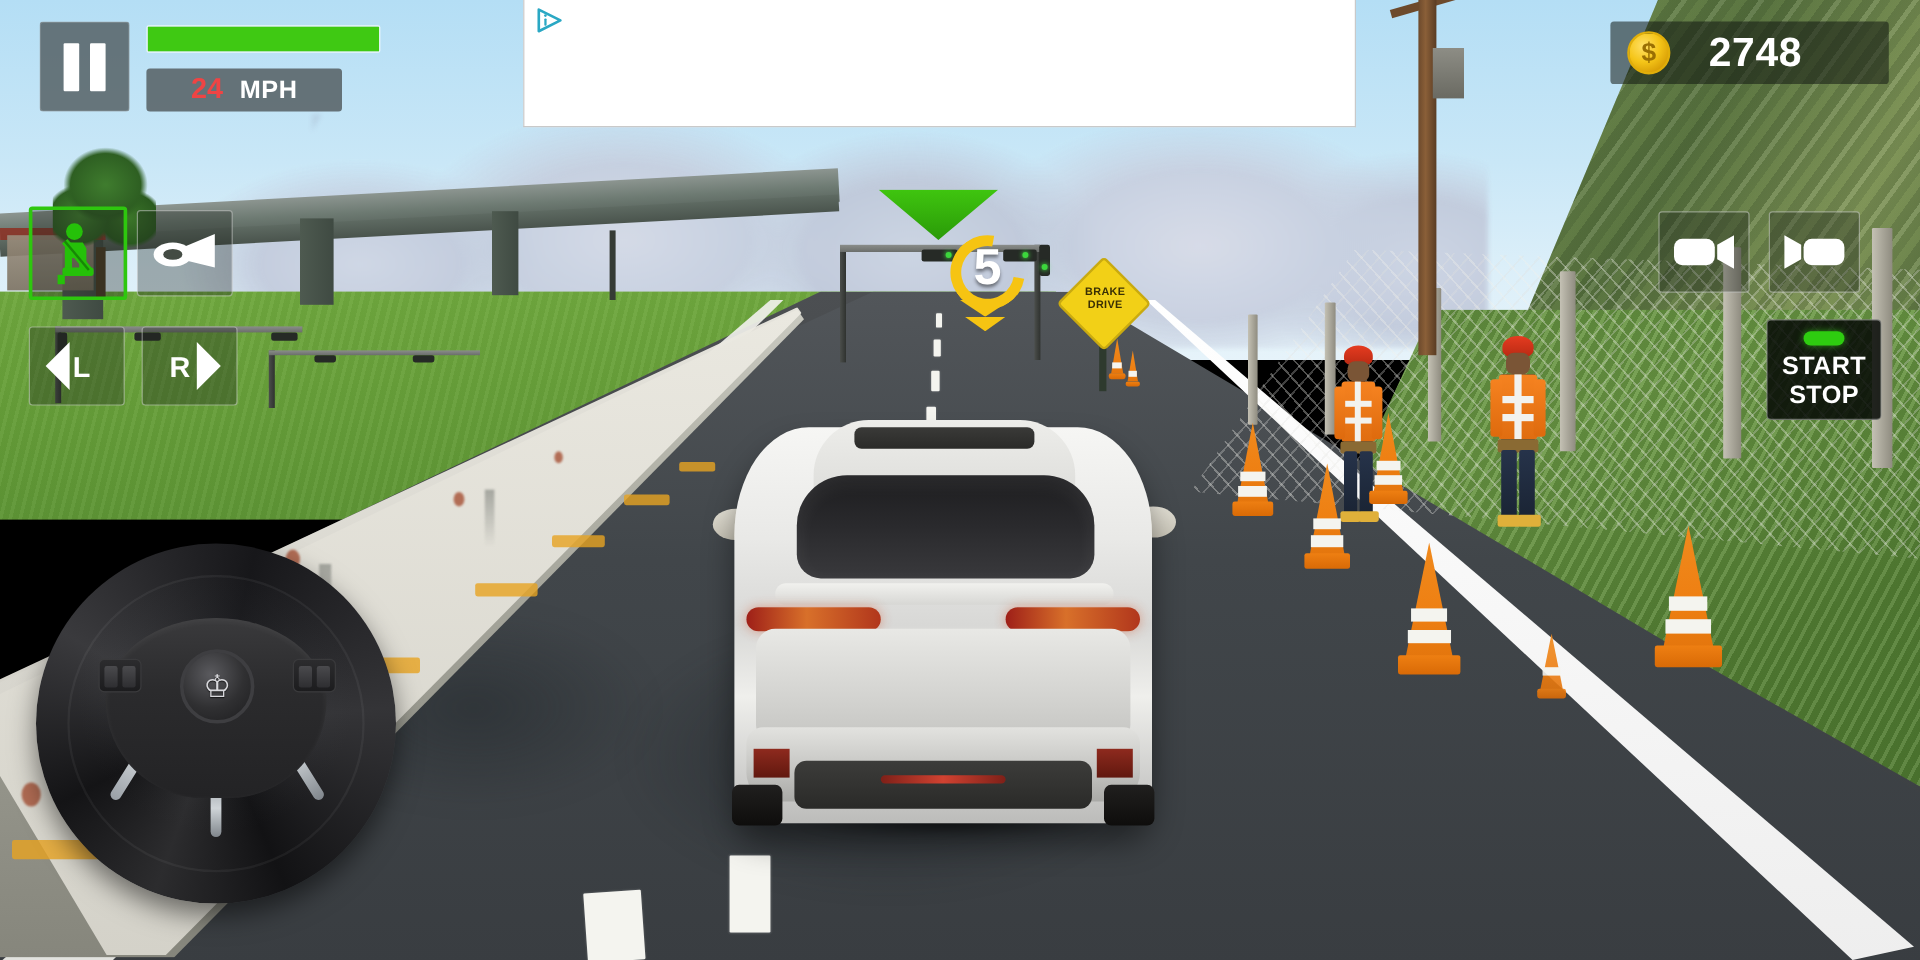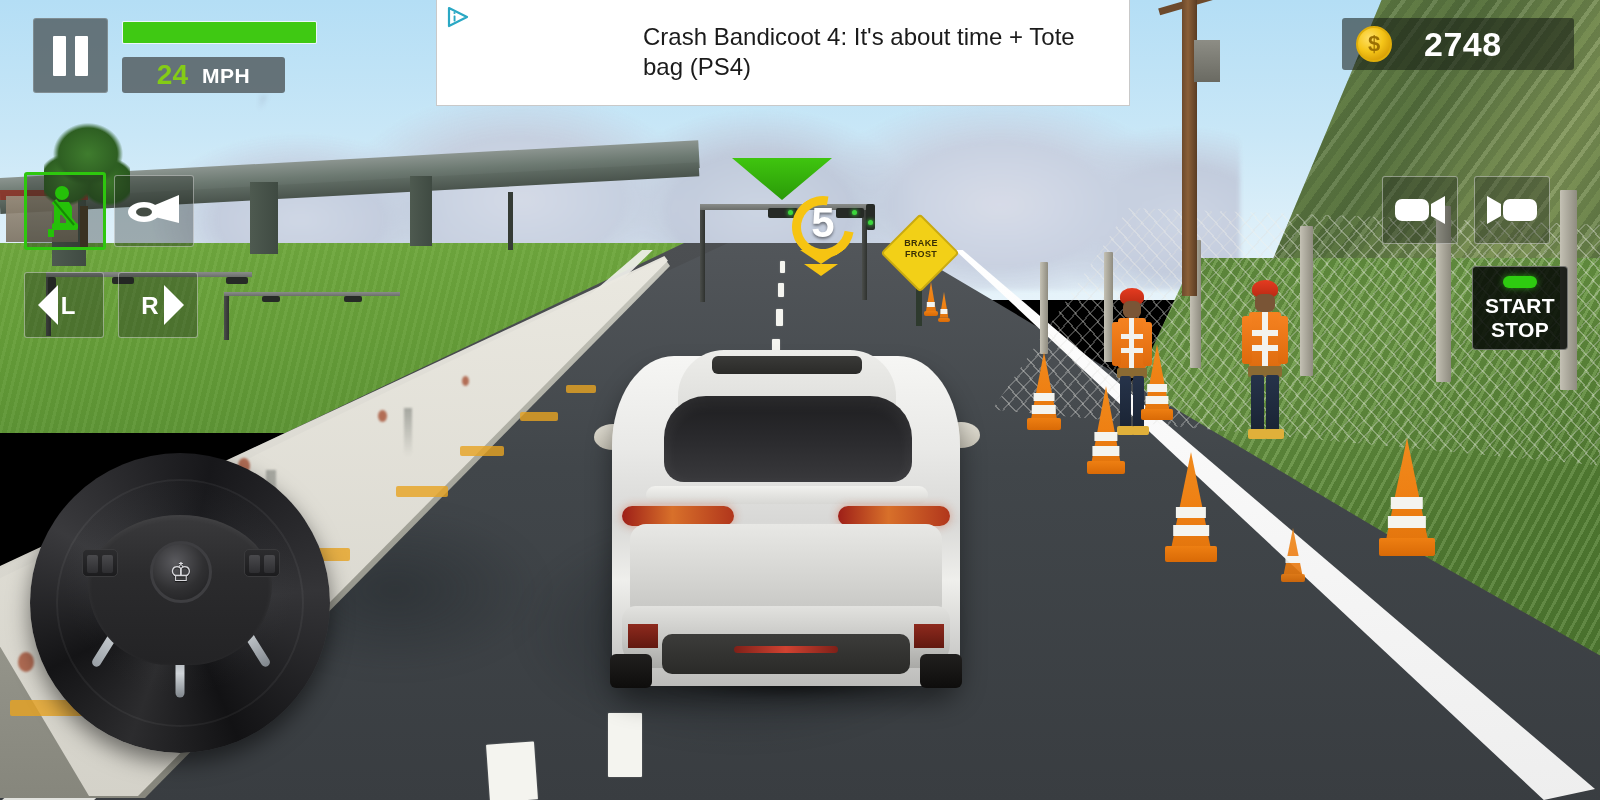--- a/index.html
+++ b/index.html
@@ -334,21 +334,21 @@
     background: rgba(230,240,245,.55); border: 1px solid rgba(255,255,255,.6); border-radius: 2px;
     overflow:hidden;
   }
   .health-fill { height: 100%; background: linear-gradient(#3fc913,#2eb008); }
 
   .speed-panel {
     position:absolute; left: 122px; top: 57px; width: 163px; height: 36px;
     background: rgba(74,82,84,.78); border-radius: 3px;
     display:flex; align-items:center; justify-content:center; gap: 14px;
   }
-  .speed-val { color:#84cc16; font-size: 28px; font-weight: bold; line-height: 1; }
+  .speed-val { color:#ef4444; font-size: 24px; font-weight: bold; line-height: 1; }
   .speed-unit { color:#fff; font-size: 21px; font-weight: bold; line-height: 1; letter-spacing:.5px; }
 
   .hud-btn {
     position:absolute; background: rgba(28,34,28,.34);
     border: 1px solid rgba(255,255,255,.42); border-radius: 3px;
     display:flex; align-items:center; justify-content:center;
   }
   .hud-btn.active { border-color:#2ec70e; border-width:3px; }
 
   .coin-panel {
@@ -583,21 +583,21 @@
     <div class="tl-green" style="left:788px; top:210px;"></div>
     <div class="tl-box" style="left:836px; top:208px; width:28px; height:10px;"></div>
     <div class="tl-green" style="left:852px; top:210px;"></div>
     <div class="tl-box" style="left:866px; top:204px; width:9px; height:26px;"></div>
     <div class="tl-green" style="left:868px; top:220px;"></div>
 
     <div class="sign-post"></div>
     <div class="sign"></div>
     <div class="sign-text">
       <div>BRAKE</div>
-      <div>FROST</div>
+      <div>DRIVE</div>
     </div>
 
     <div class="cone" style="left:924px; top:282px; width:14px; height:34px;">
       <div class="body"></div>
         <div class="base"></div>
       <div class="band" style="top:58%; width:60%; height:16%;"></div>
     </div>
     <div class="cone" style="left:938px; top:292px; width:12px; height:30px;">
       <div class="body"></div>
         <div class="base"></div>
@@ -803,16 +803,15 @@
   <div class="ad">
     <div class="ad-choices">
       <svg width="24" height="24" viewBox="0 0 24 24">
         <path d="M3 3 L21 12 L3 21 Z" fill="none" stroke="#2aa8c4" stroke-width="2.2" stroke-linejoin="round"></path>
         <circle cx="8.5" cy="8" r="1.1" fill="#2aa8c4"></circle>
         <rect x="7.6" y="10.4" width="1.9" height="6" rx=".7" fill="#2aa8c4"></rect>
       </svg>
     </div>
 
 
-    <div class="ad-text">Crash Bandicoot 4: It's about time + Tote bag (PS4)</div>
   </div>
 
 </div>
 
 </body></html>

